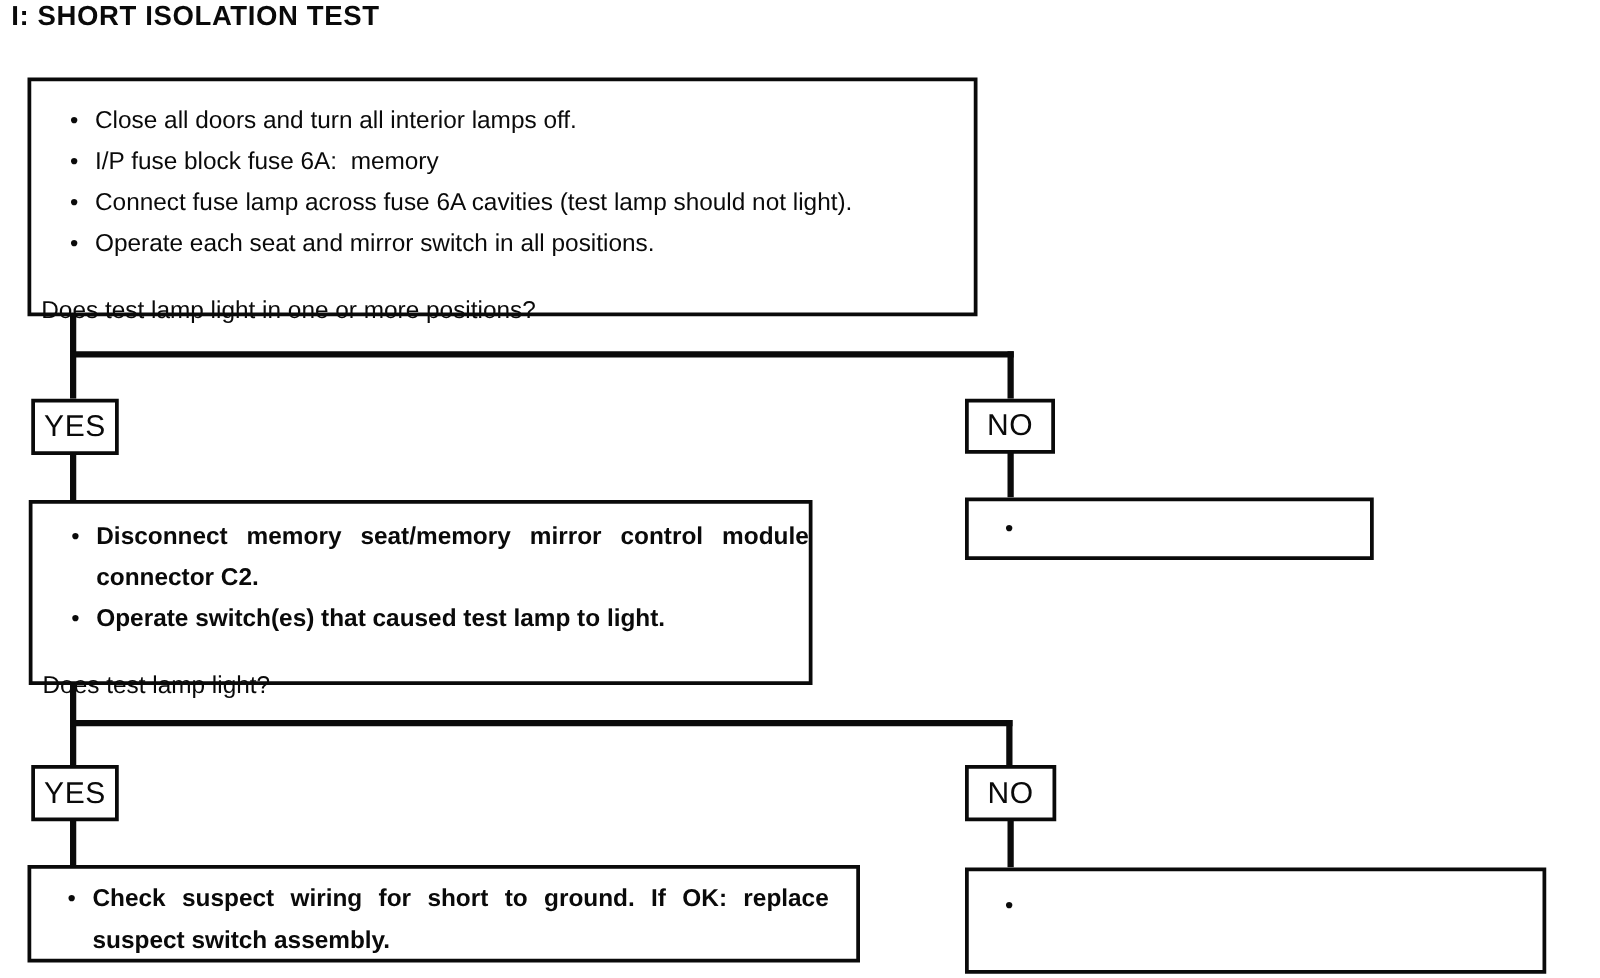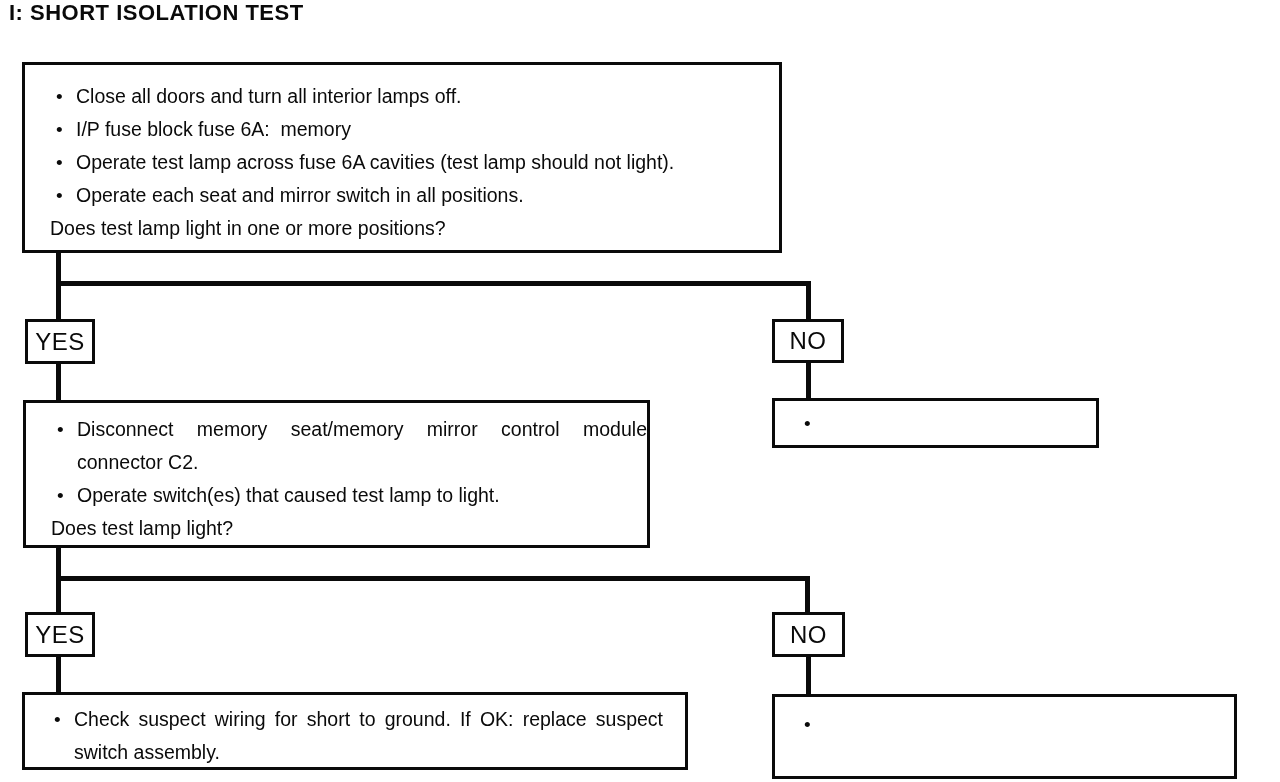--- a/index.html
+++ b/index.html
@@ -46,24 +46,26 @@
     margin-left: 31px;
     font-size: 19px;
     line-height: inherit;
   }
   .bullet-text {
     flex: 1 1 auto;
     white-space: pre-wrap;
   }
   .justify .bullet-text {
     text-align: justify;
+    font-weight: bold;
   }
   .question {
-    padding-left: 25px;
+    padding-left: 8px;
     white-space: pre-wrap;
+    margin-top: 20px;
   }
   .label-box {
     position: absolute;
     border: 3px solid #0a0a0a;
     background: #ffffff;
     box-sizing: border-box;
     display: flex;
     align-items: center;
     justify-content: center;
     font-size: 24px;
@@ -111,21 +113,21 @@
     <div class="bullet-row">
       <span class="bullet-glyph">•</span>
       <span class="bullet-text">Close all doors and turn all interior lamps off.</span>
     </div>
     <div class="bullet-row">
       <span class="bullet-glyph">•</span>
       <span class="bullet-text">I/P fuse block fuse 6A:  memory</span>
     </div>
     <div class="bullet-row">
       <span class="bullet-glyph">•</span>
-      <span class="bullet-text">Operate test lamp across fuse 6A cavities (test lamp should not light).</span>
+      <span class="bullet-text">Connect fuse lamp across fuse 6A cavities (test lamp should not light).</span>
     </div>
     <div class="bullet-row">
       <span class="bullet-glyph">•</span>
       <span class="bullet-text">Operate each seat and mirror switch in all positions.</span>
     </div>
     <div class="question">Does test lamp light in one or more positions?</div>
   </div>
 
   <div class="line" id="lv1"></div>
   <div class="line" id="lh1"></div>

